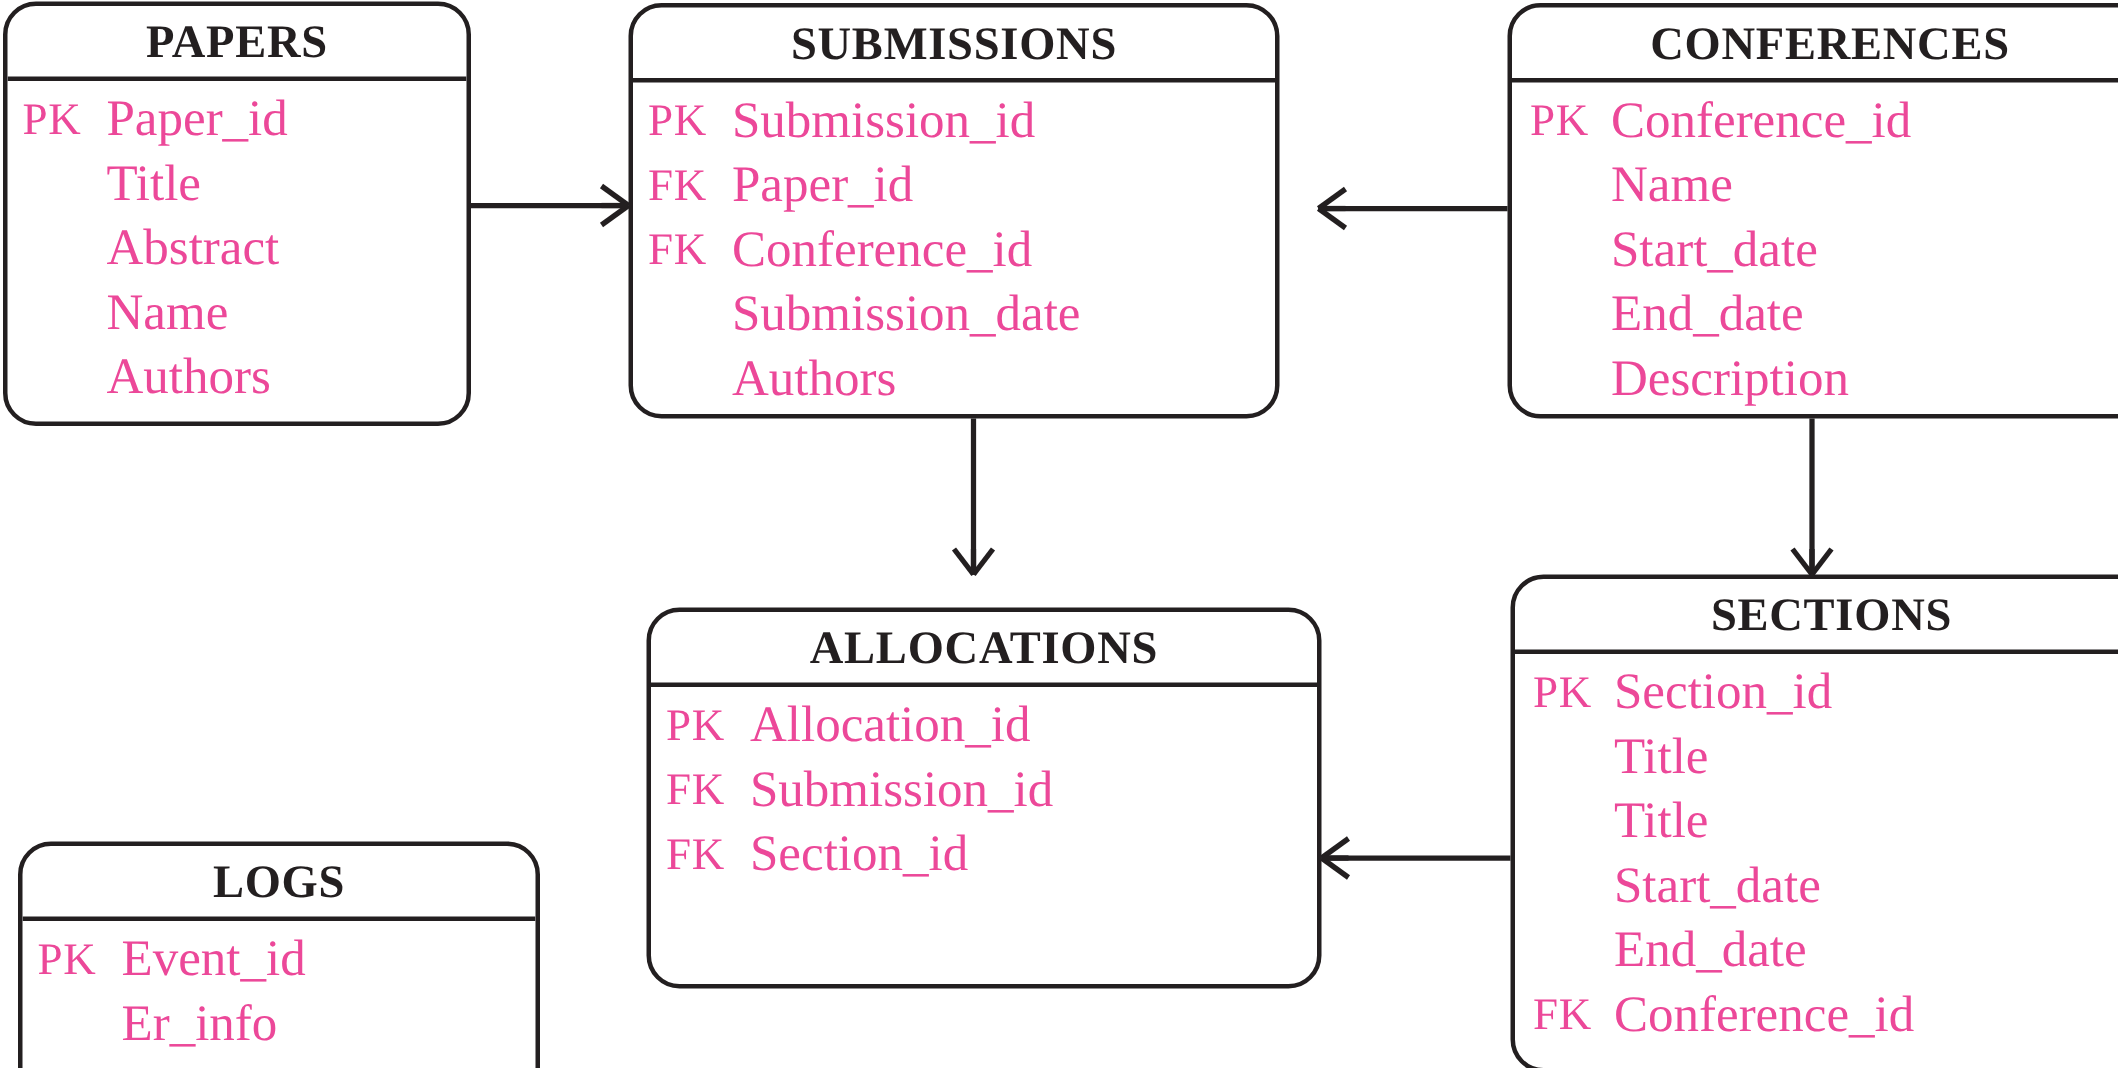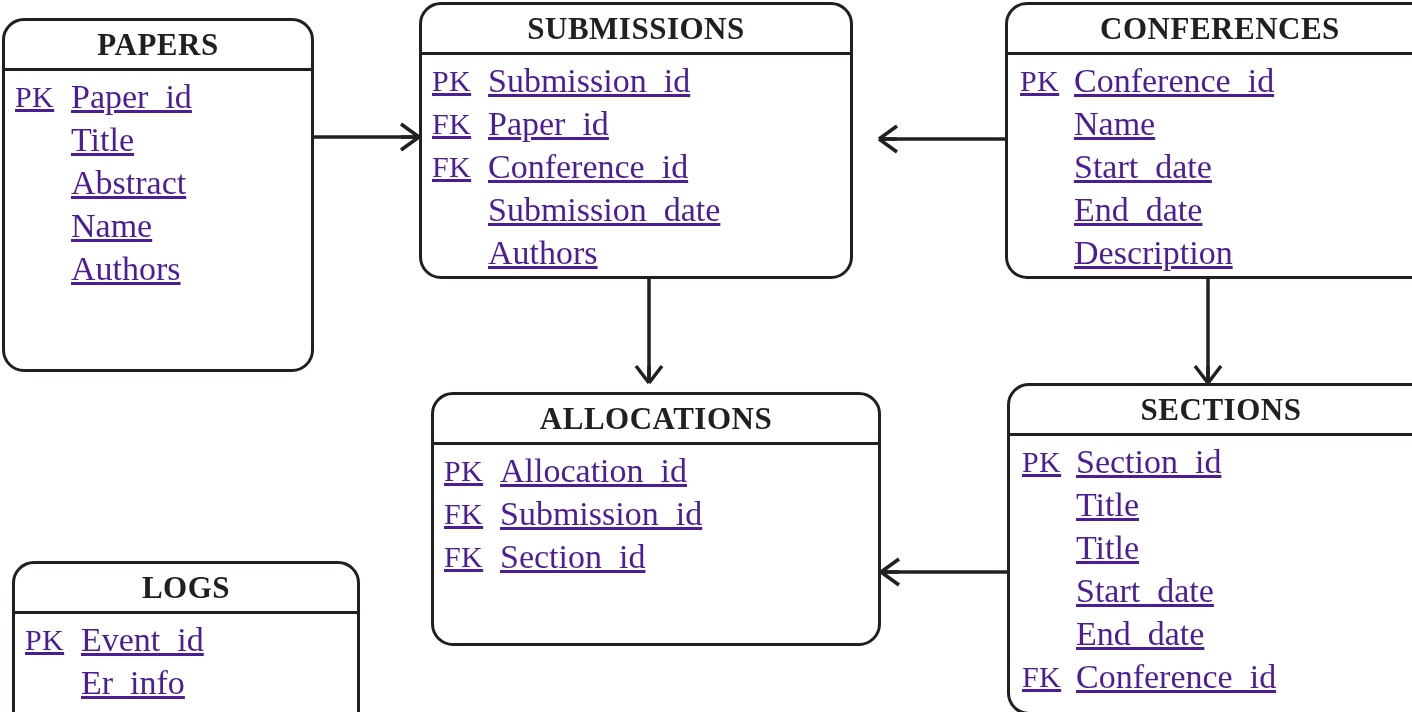--- a/index.html
+++ b/index.html
@@ -46,39 +46,38 @@
   .attr-list {
     padding: 4px 0 0 0;
     margin: 0;
     list-style: none;
   }
   .attr-row {
     display: flex;
     align-items: flex-end;
     font-size: 30px;
     line-height: 43px;
-    color: #4c1d95;
+    color: #ec4899;
     white-space: nowrap;
-    text-decoration: underline;
   }
   .attr-key {
     width: 66px;
     padding-left: 10px;
     box-sizing: border-box;
     font-size: 30px;
     letter-spacing: 0.4px;
   }
   .attr-name {
     font-size: 34px;
   }
   
-  #ent-papers       { left: 2px;    top: 18px;   width: 312px; height: 354px; }
+  #ent-papers       { left: 2px;    top: 1px;   width: 312px; height: 283px; }
   #ent-submissions  { left: 419px;  top: 2px;   width: 434px; height: 277px; }
   #ent-conferences  { left: 1005px; top: 2px;   width: 430px; height: 277px; }
-  #ent-allocations  { left: 431px;  top: 392px; width: 450px; height: 254px; }
+  #ent-allocations  { left: 431px;  top: 405px; width: 450px; height: 254px; }
   #ent-sections     { left: 1007px; top: 383px; width: 428px; height: 332px; }
   #ent-logs         { left: 12px;   top: 516px; width: 348px; height: 188px; margin-top: 45px; }
 
   #ent-conferences .attr-key,
   #ent-sections .attr-key { padding-left: 12px; }
 </style>
 </head>
 <body>
 
 <div id="canvas">

